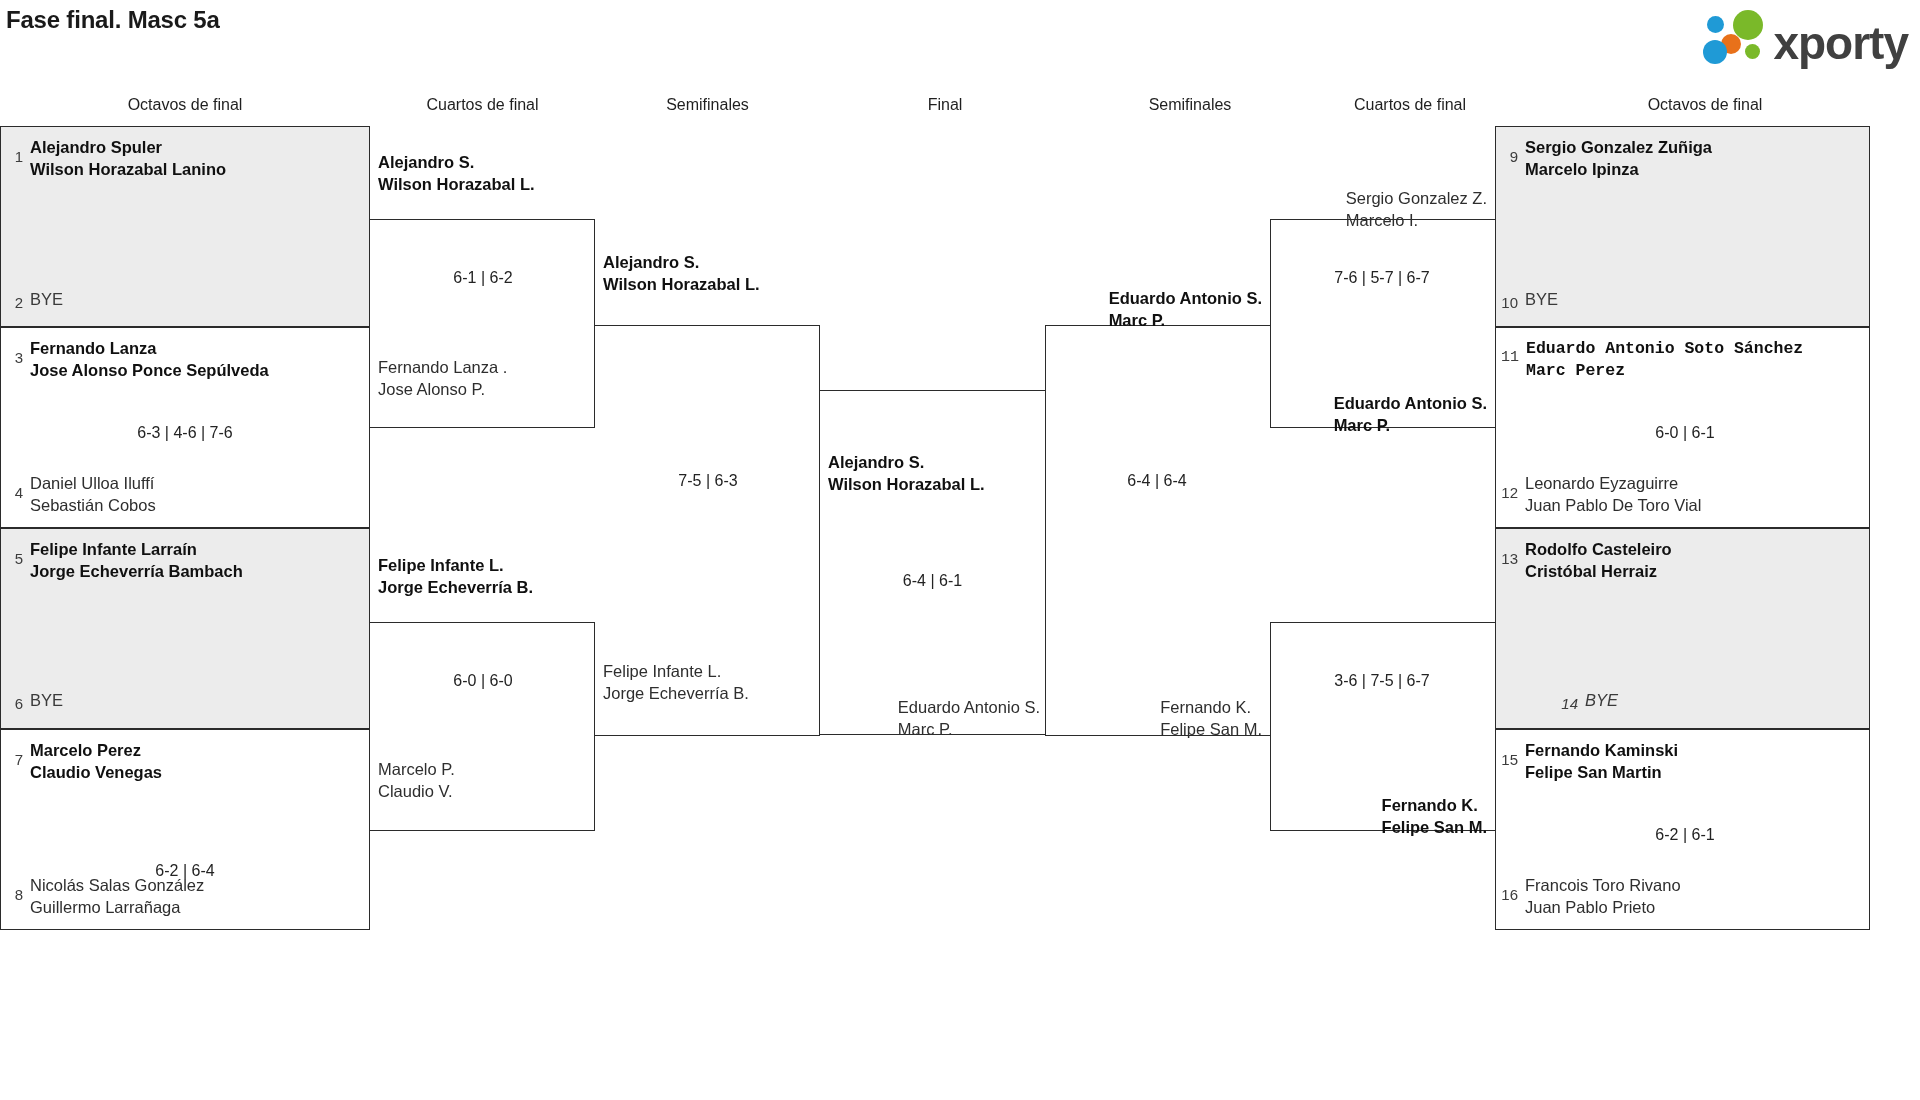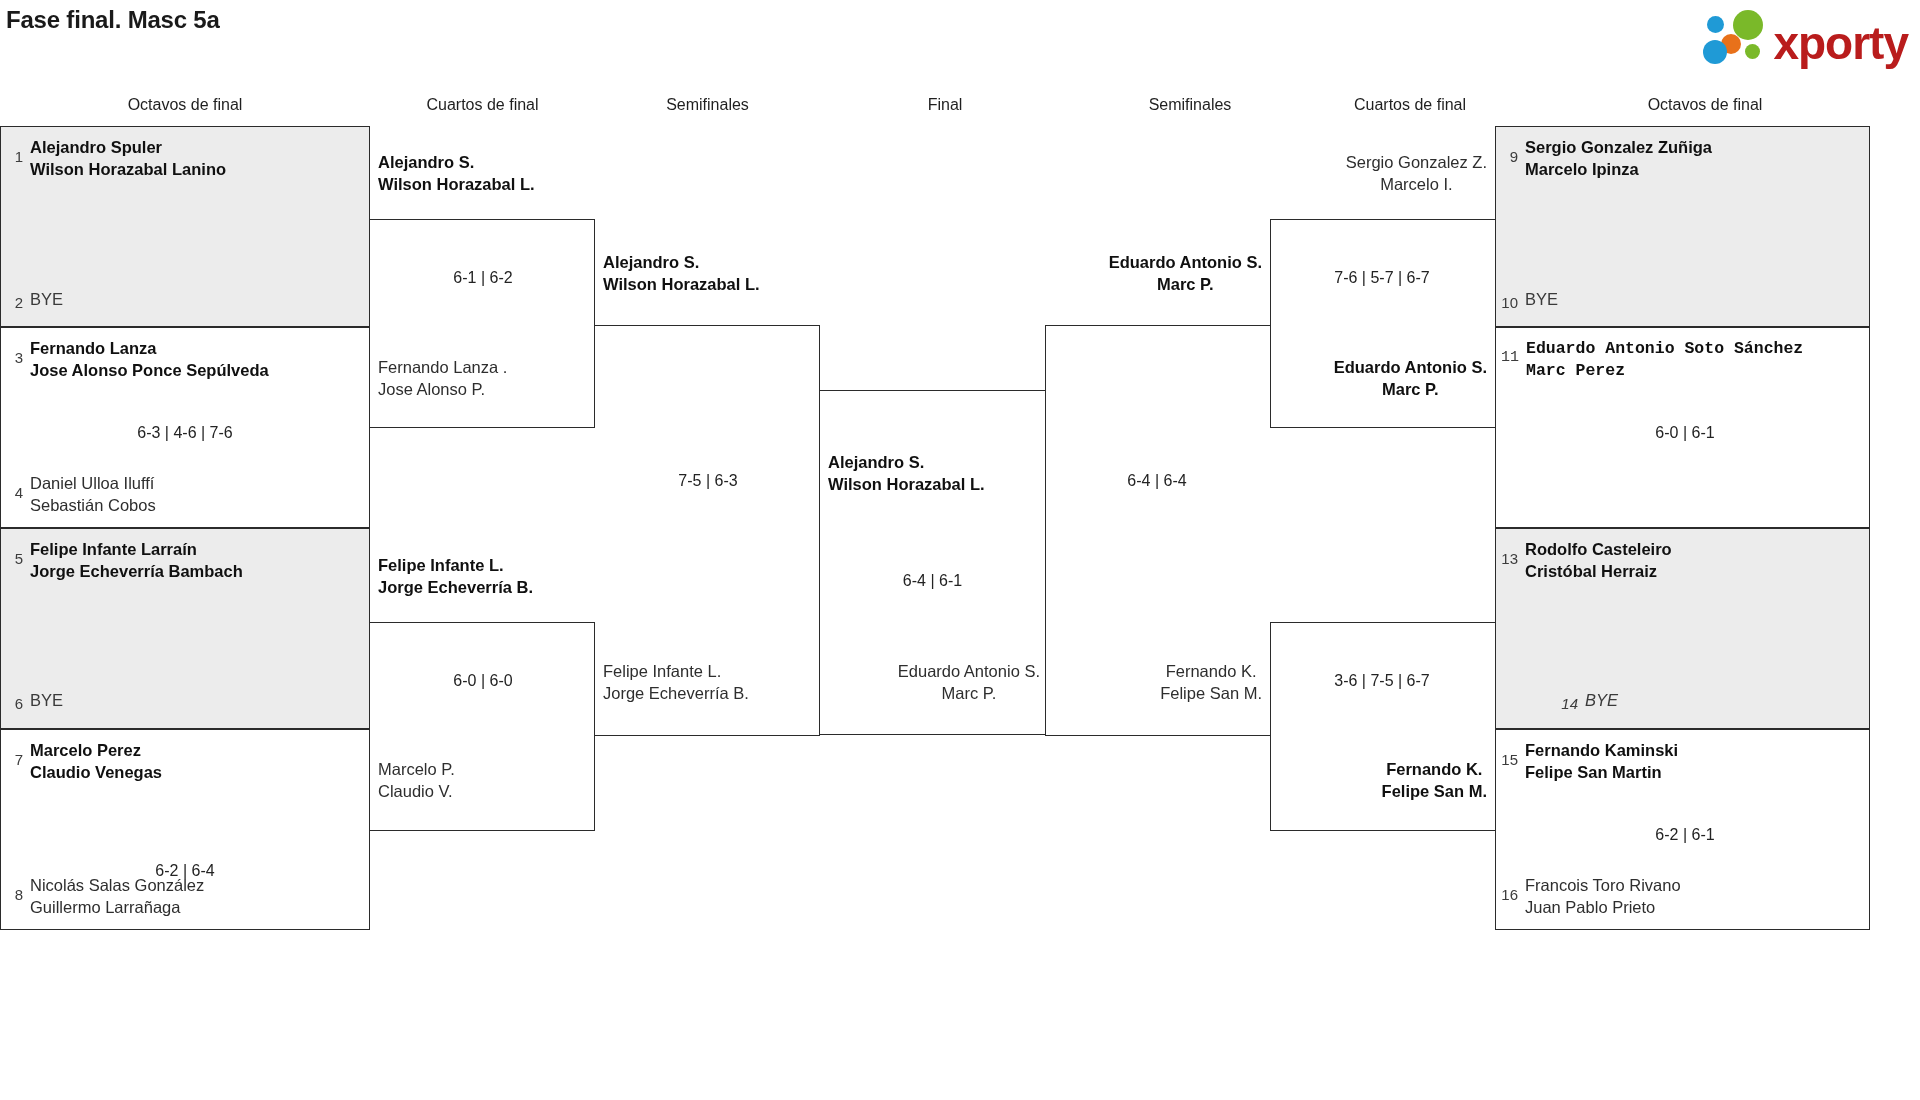--- a/index.html
+++ b/index.html
@@ -45,21 +45,21 @@
     line-height: 21.5px; white-space: nowrap;
   }
   .seed {
     font-size: 15px; color: #3c3c3c; font-weight: 400;
     padding-top: 9px; min-width: 17px; text-align: right;
   }
   .names { font-size: 16.5px; color: #1a1a1a; }
   .names .ln { display: block; }
   .win .names { font-weight: 700; color: #101010; }
   .lose .names { font-weight: 400; color: #2e2e2e; }
-  .ralign .names { text-align: center; }
+  .ralign .names { text-align: left; margin-top: 36px; }
   .bye-row { font-size: 16.5px; color: #3a3a3a; }
 
   
   .score {
     position: absolute; font-size: 16px; color: #232323;
     text-align: center; white-space: nowrap;
   }
 </style>
 </head>
 <body>
@@ -71,21 +71,21 @@
   </div>
 
   <div class="logo">
     <div class="logo-dots">
       <i style="left:30px; top:2px;  width:30px; height:30px; background:#7ab929;"></i>
       <i style="left:4px;  top:8px;  width:17px; height:17px; background:#1f9ad6;"></i>
       <i style="left:18px; top:26px; width:20px; height:20px; background:#e8711a;"></i>
       <i style="left:42px; top:36px; width:15px; height:15px; background:#7ab929;"></i>
       <i style="left:0px;  top:32px; width:24px; height:24px; background:#1f9ad6;"></i>
     </div>
-    <div class="logo-word" style="color:#b91c1c;margin-top:12px;">xporty</div>
+    <div class="logo-word" style="color:#404040;margin-top:12px;">xporty</div>
   </div>
 
   <div class="round-hd" style="left:0px;   width:370px;">Octavos de final</div>
   <div class="round-hd" style="left:370px; width:225px;">Cuartos de final</div>
   <div class="round-hd" style="left:595px; width:225px;">Semifinales</div>
   <div class="round-hd" style="left:820px; width:250px;">Final</div>
   <div class="round-hd" style="left:1070px;width:240px;">Semifinales</div>
   <div class="round-hd" style="left:1290px;width:240px;">Cuartos de final</div>
   <div class="round-hd" style="left:1495px;width:420px;">Octavos de final</div>
 
@@ -272,20 +272,27 @@
   </div>
 
   <div class="entry win" style="left:1501px; top:338px;font-family:Liberation Mono, monospace;">
     <span class="seed">11</span>
     <span class="names">
       <span class="ln">Eduardo Antonio Soto Sánchez</span>
         <span class="ln">Marc Perez</span>
     </span>
   </div>
   <div class="score" style="left:1560px; top:424px; width:250px;">6-0 | 6-1</div>
+  <div class="entry lose" style="left:1501px; top:473px;">
+    <span class="seed">12</span>
+    <span class="names">
+      <span class="ln">Leonardo Eyzaguirre</span>
+        <span class="ln">Juan Pablo De Toro Vial</span>
+    </span>
+  </div>
 
   <div class="entry win" style="left:1501px; top:539px;">
     <span class="seed">13</span>
     <span class="names">
       <span class="ln">Rodolfo Casteleiro</span>
         <span class="ln">Cristóbal Herraiz</span>
     </span>
   </div>
   <div class="entry" style="left:1561px; top:684px;font-style:italic;">
     <span class="seed">14</span>

